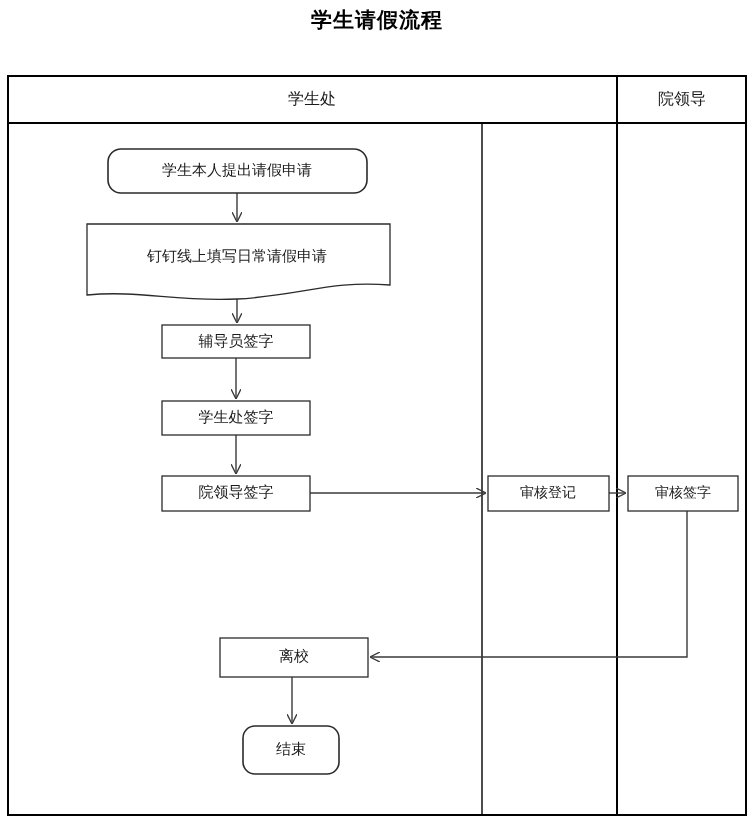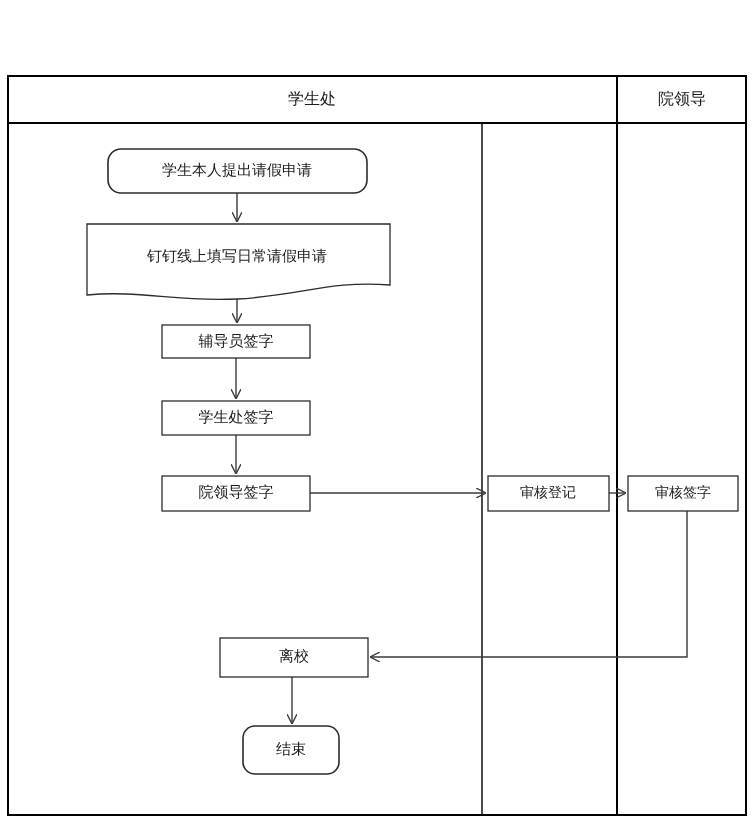--- a/index.html
+++ b/index.html
@@ -64,20 +64,21 @@
     stroke: #3a3a3a;
     stroke-width: 1.4;
     fill: none;
   }
 </style>
 </head>
 <body>
 
 <div id="flow-root">
 
+  <div class="title">学生请假流程</div>
 
   <svg class="canvas" viewBox="0 0 754 823">
     <defs>
       <marker id="arrow" viewBox="0 0 10 10" refX="9" refY="5" markerWidth="7" markerHeight="7" orient="auto-start-reverse">
         <path d="M 0 0 L 10 5 L 0 10" fill="none" stroke="#3a3a3a" stroke-width="1.4"></path>
       </marker>
     </defs>
 
     <g>
       <rect class="frame-line frame-outer" x="8" y="76" width="738" height="739"></rect>

